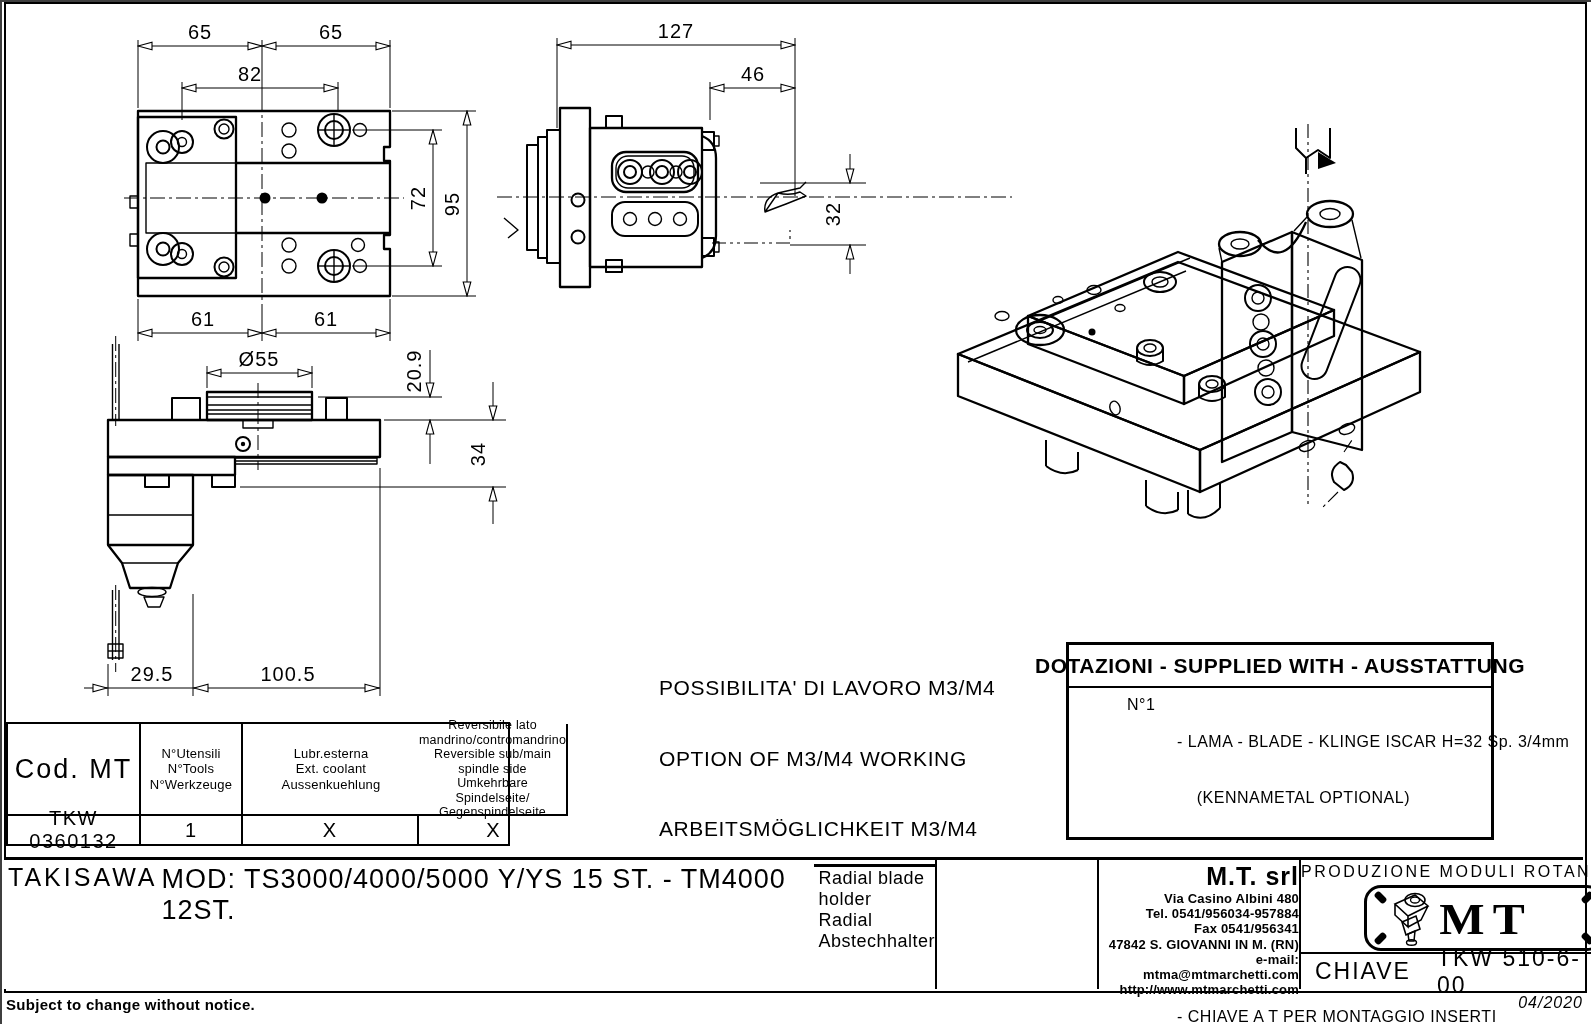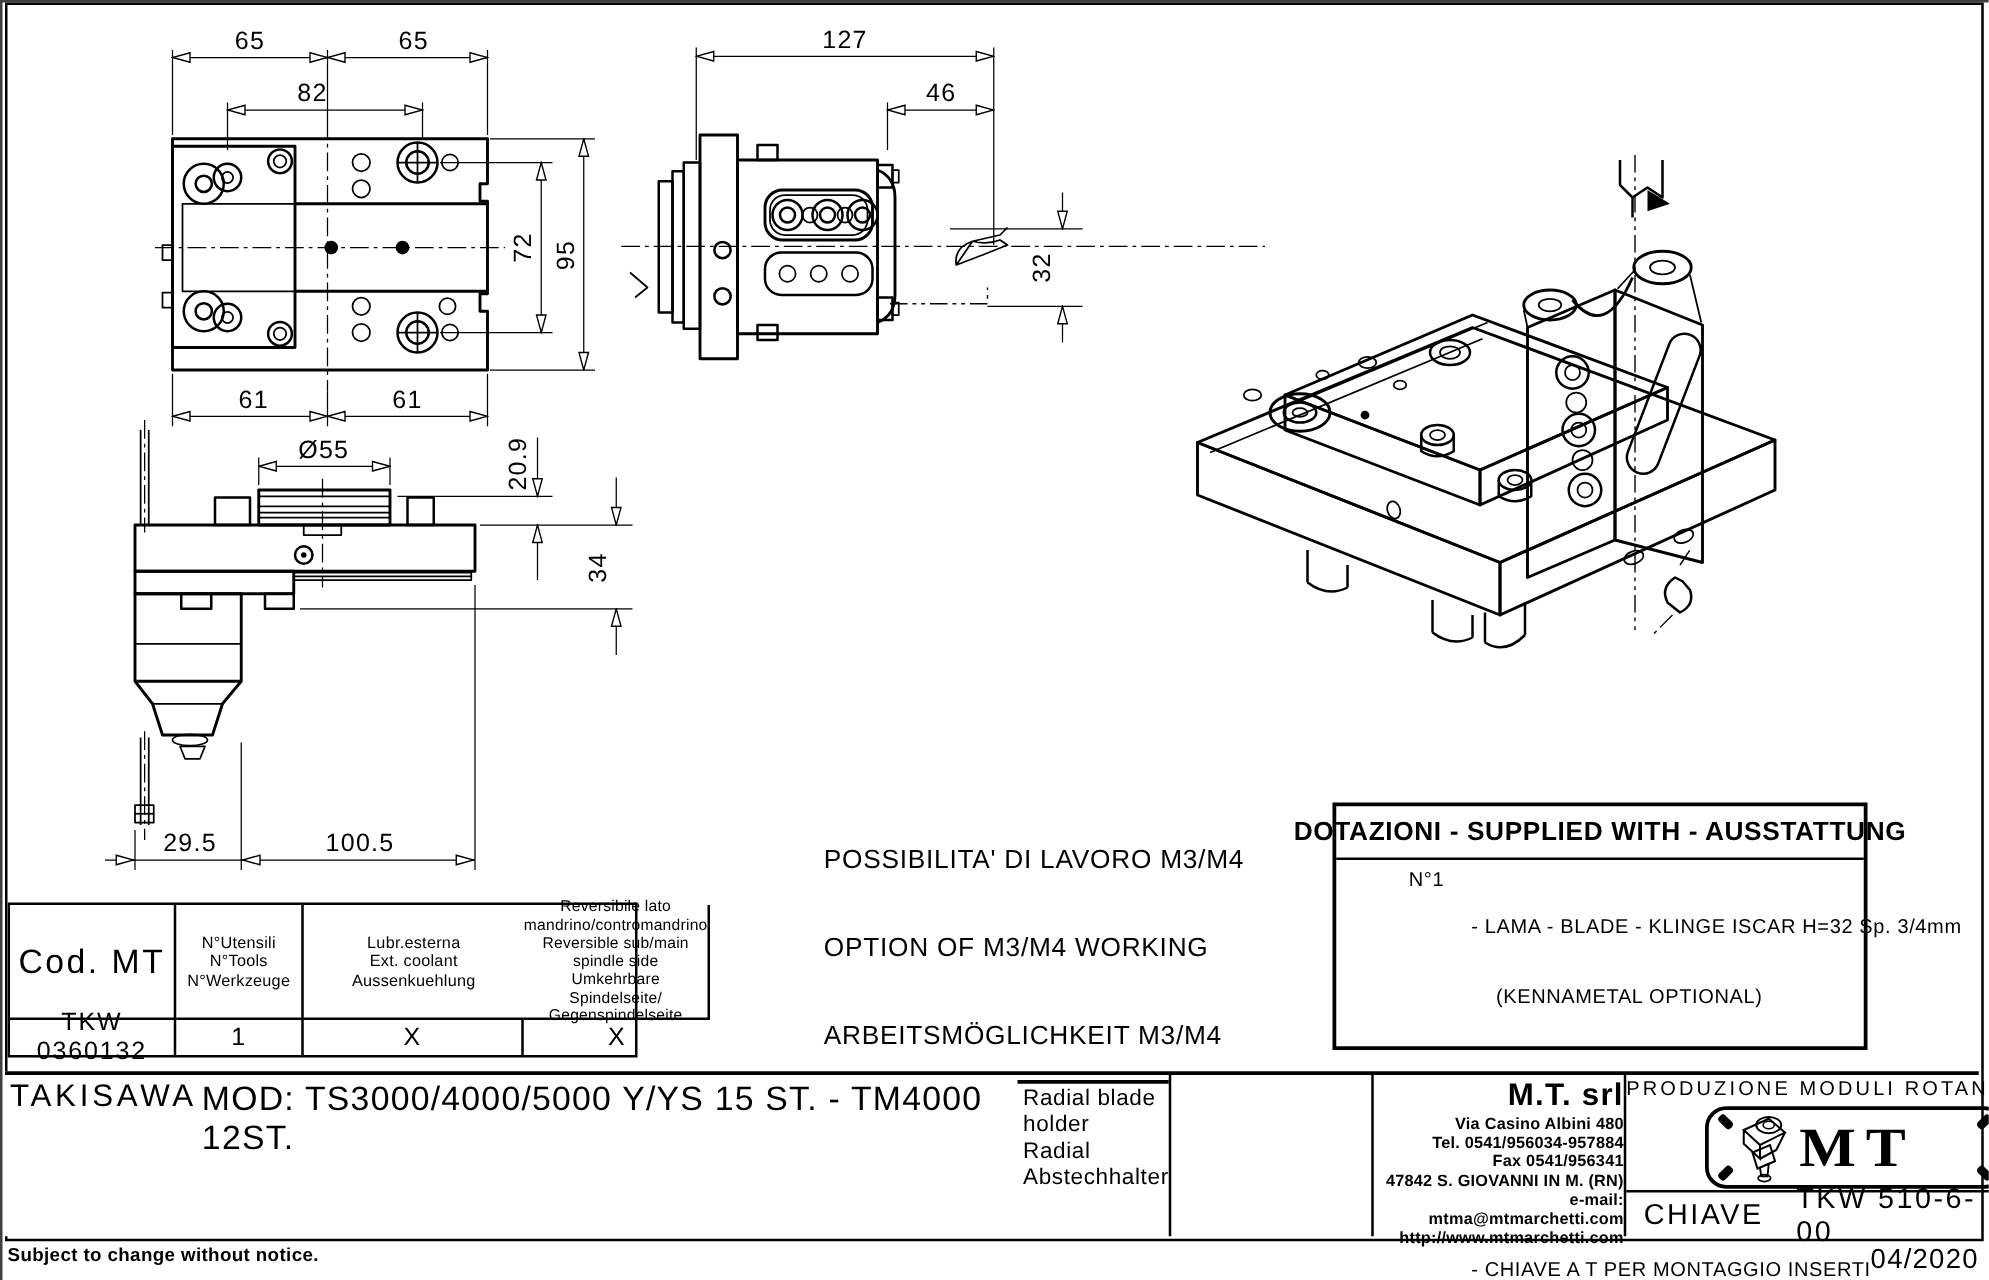--- a/index.html
+++ b/index.html
@@ -53,21 +53,21 @@
   .mt-logo-text{position:absolute;left:72px;top:3px;font-family:"Liberation Serif",serif;font-weight:bold;
      font-size:48px;letter-spacing:8px;transform:scaleY(0.92);}
   .mt-screw{position:absolute;width:13px;height:7px;background:#000;border-radius:3px;}
   .mt-s1{left:7px;top:6px;transform:rotate(45deg);}
   .mt-s2{right:7px;top:6px;transform:rotate(-45deg);}
   .mt-s3{left:7px;bottom:6px;transform:rotate(-45deg);}
   .mt-s4{right:7px;bottom:6px;transform:rotate(45deg);}
   .tb-pagina{height:35px;display:flex;align-items:center;padding-left:14px;gap:26px;
      font-size:23px;letter-spacing:2px;}
   .footnote{position:absolute;left:6px;top:996px;font-size:15px;font-weight:bold;letter-spacing:0.3px;}
-  .date{position:absolute;right:8px;top:994px;font-size:22px;letter-spacing:1px;}
+  .date{position:absolute;right:8px;top:994px;font-size:16px;letter-spacing:1px;font-style:italic;}
 </style>
 </head>
 <body>
 
 <div class="edge-top"></div>
 <div class="edge-left"></div>
 <div class="frame"></div>
 
 <svg width="1591" height="993" viewBox="0 0 1591 993" style="position:absolute;left:0;top:0;" xmlns="http://www.w3.org/2000/svg">
   <defs>

